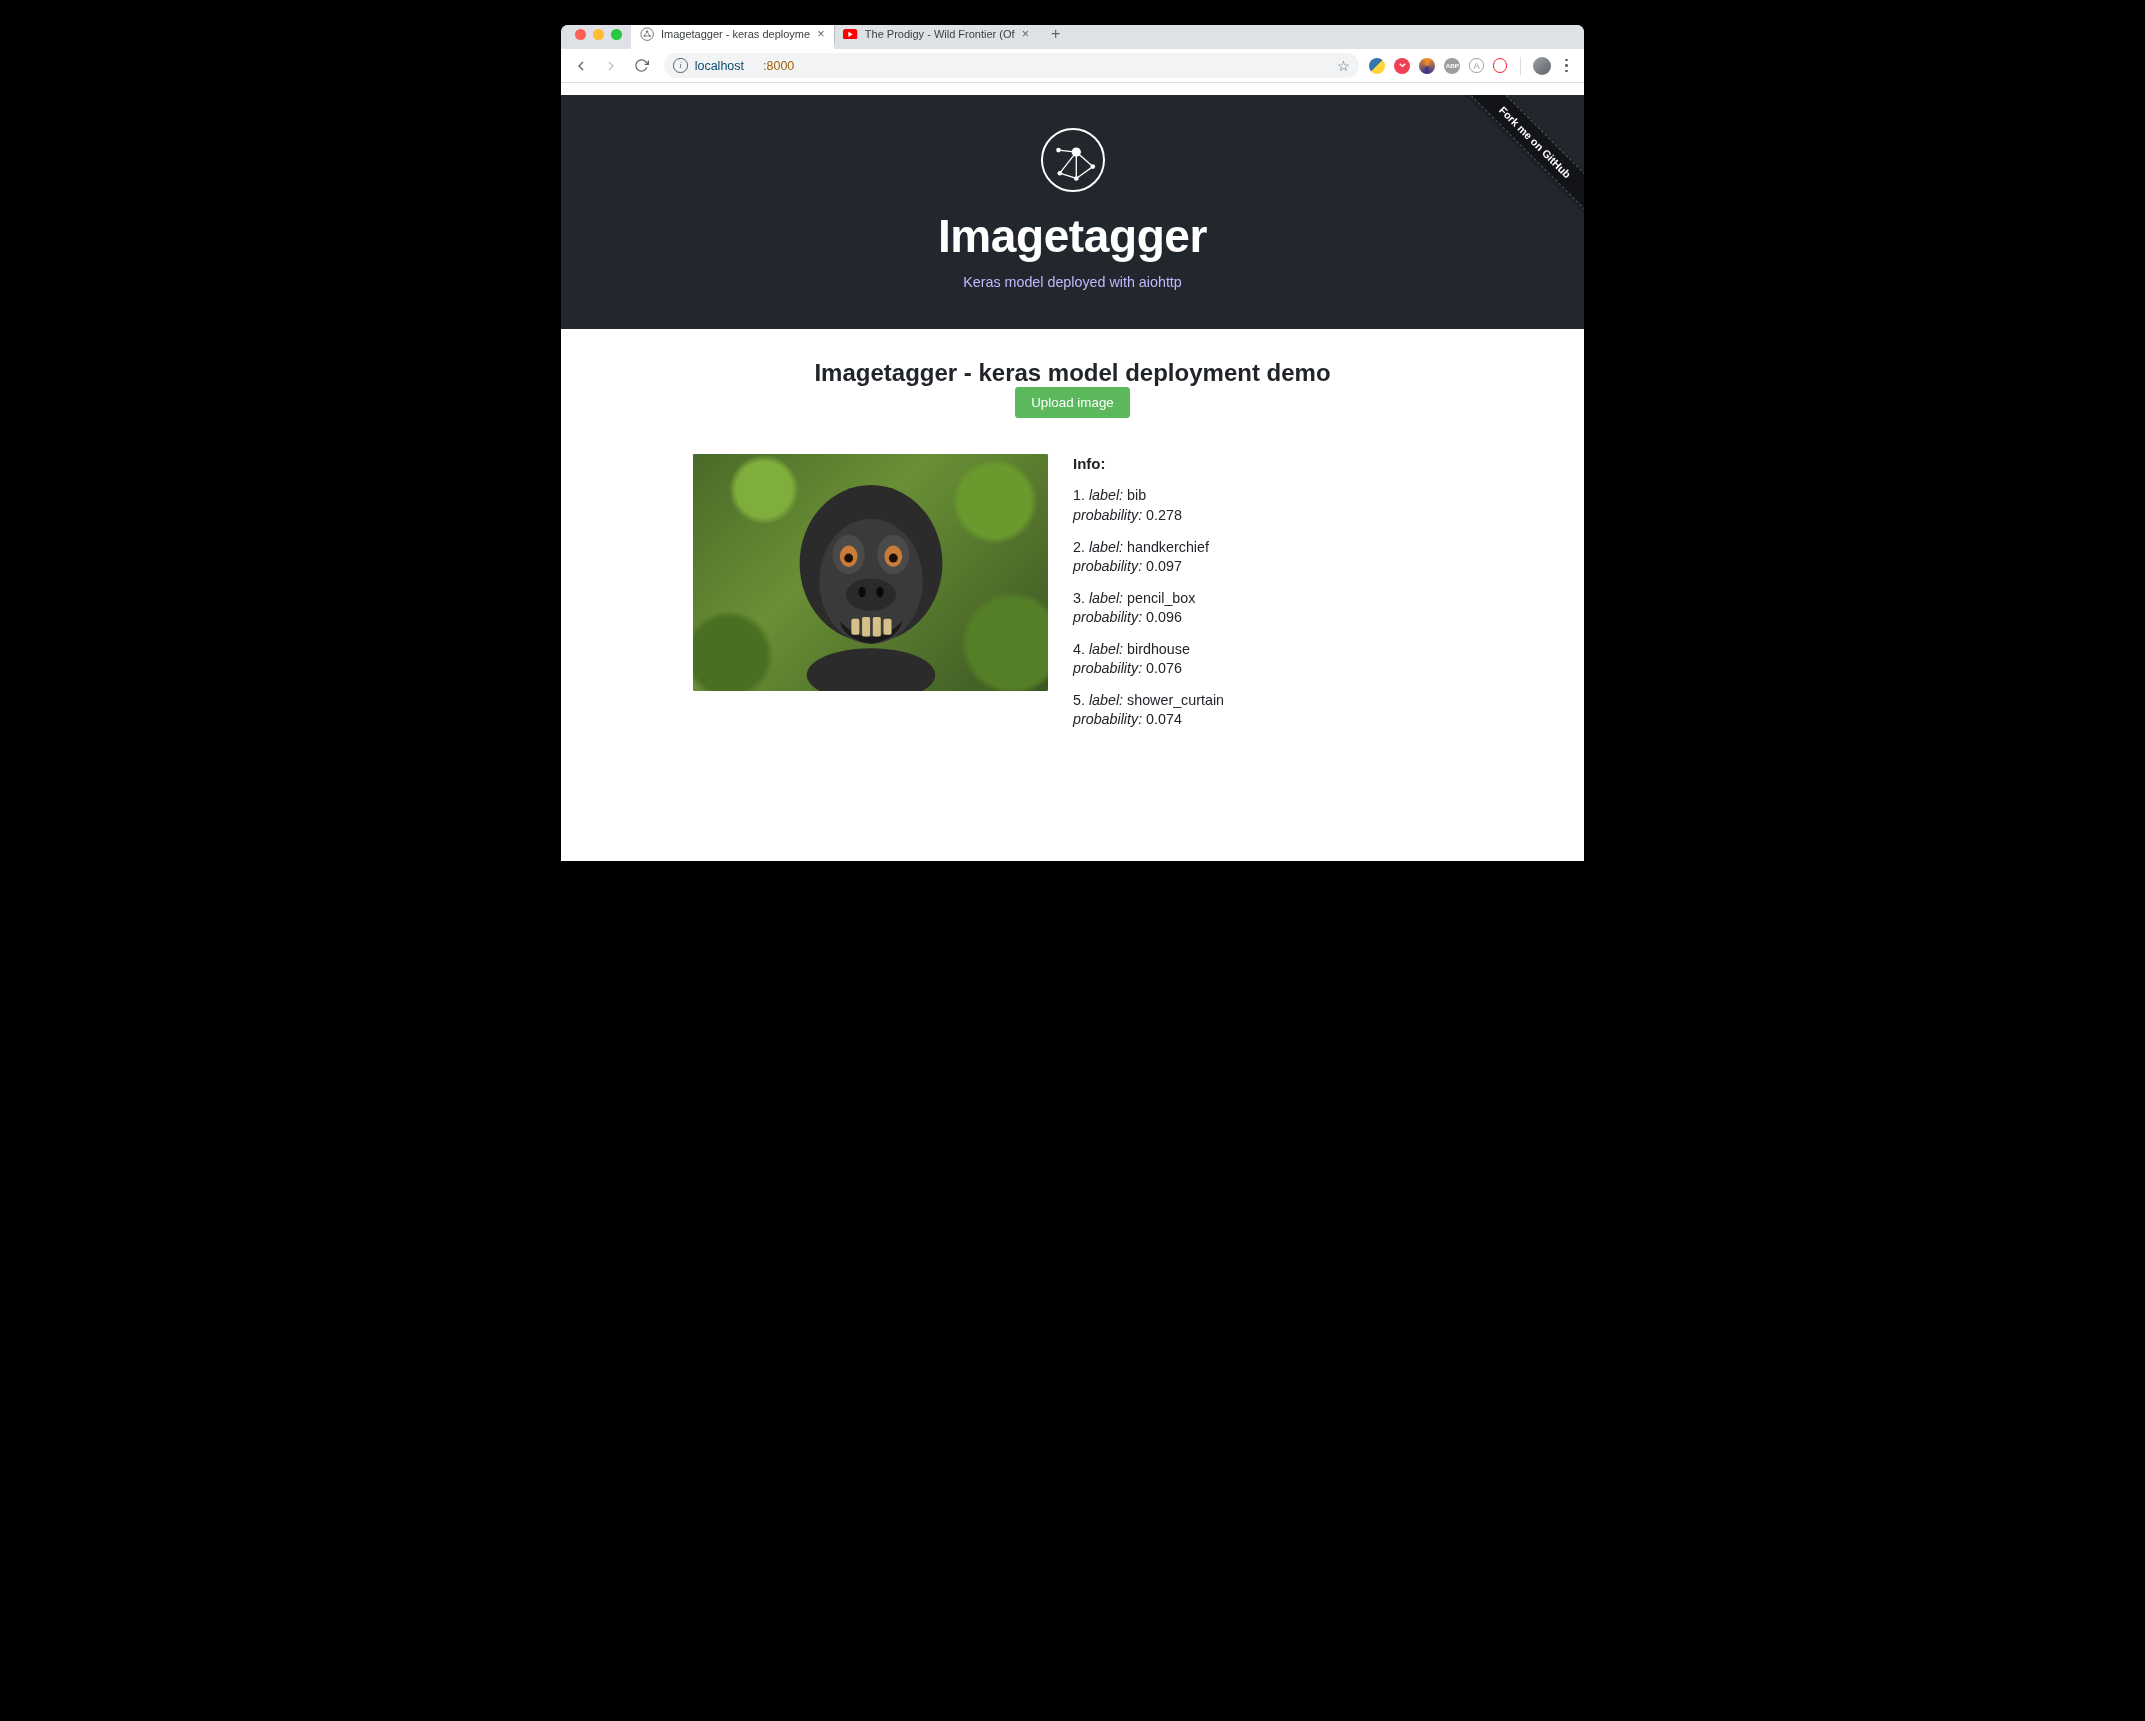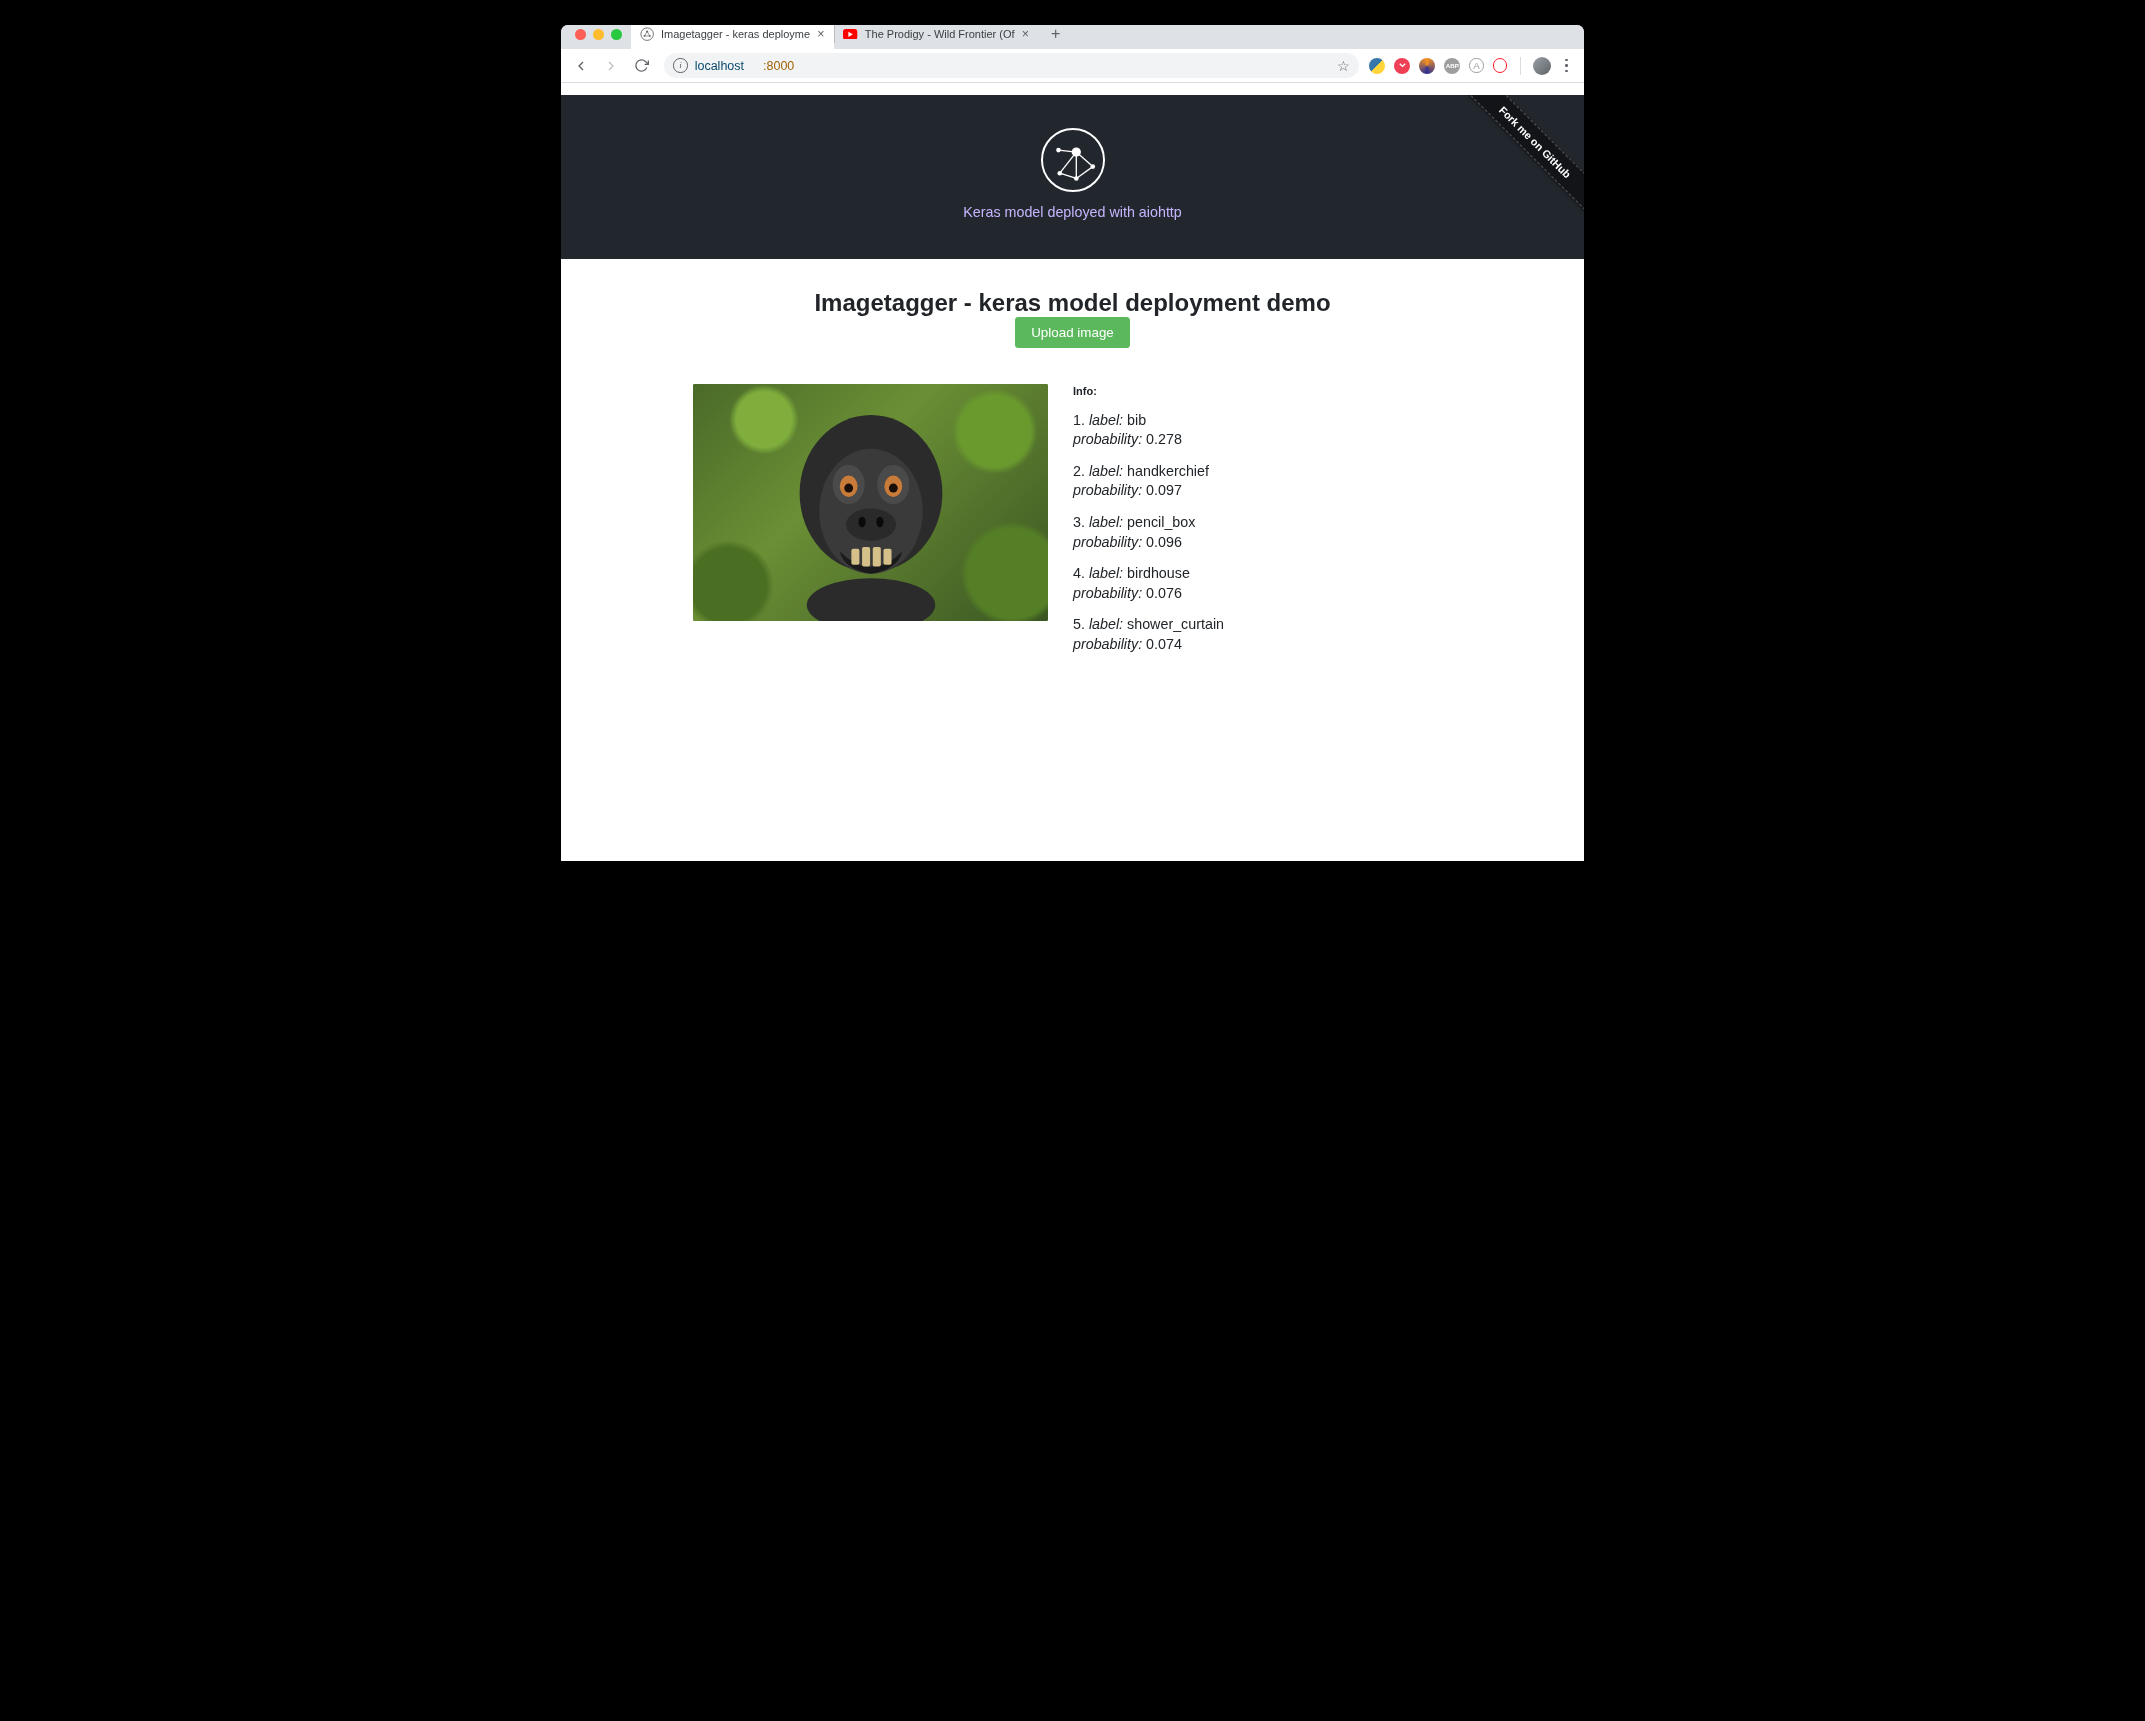--- a/index.html
+++ b/index.html
@@ -54,21 +54,21 @@
   .result-row { display:flex; gap:25px; justify-content:flex-start; padding:36px 0 0 132px; text-align:left;}
   .photo { width:355px; height:237px; background:#3a5a2a; border-radius:1.8px; position:relative; overflow:hidden; flex-shrink:0;}
   .photo::before{content:"";position:absolute;inset:0;background:
     radial-gradient(circle at 20% 15%, #7fae3c 0 8%, transparent 10%),
     radial-gradient(circle at 85% 20%, #6a9a2e 0 10%, transparent 12%),
     radial-gradient(circle at 90% 80%, #557f26 0 12%, transparent 14%),
     radial-gradient(circle at 10% 85%, #4a6f22 0 10%, transparent 12%),
     linear-gradient(135deg,#4a6a28 0%, #6a8f35 40%, #3a5522 100%);}
   .monkey { position:absolute; left:50%; top:50%; transform:translate(-50%,-46%);}
   .info-col { font-size:14.3px; color:#212529; line-height:1.35; }
-  .info-col h3 { font-size:11px; font-weight:700; margin-bottom:12.5px;}
+  .info-col h3 { font-size:15px; font-weight:700; margin-bottom:12.5px;}
   .pred { margin-bottom:12.5px; }
   .pred .lbl { font-style:italic; }
 </style>
 </head>
 <body>
 
 <div class="viewport">
   <div class="browser-window">
 
     <div class="tab-strip">
@@ -166,20 +166,21 @@
           <circle cx="30" cy="70" r="3.5" fill="#fff"></circle>
           <circle cx="55" cy="78" r="3.5" fill="#fff"></circle>
           <circle cx="80" cy="60" r="3.5" fill="#fff"></circle>
           <line x1="55" y1="38" x2="28" y2="35" stroke="#fff" stroke-width="2"></line>
           <line x1="55" y1="38" x2="30" y2="70" stroke="#fff" stroke-width="2"></line>
           <line x1="55" y1="38" x2="55" y2="78" stroke="#fff" stroke-width="2"></line>
           <line x1="55" y1="38" x2="80" y2="60" stroke="#fff" stroke-width="2"></line>
           <line x1="30" y1="70" x2="55" y2="78" stroke="#fff" stroke-width="2"></line>
           <line x1="55" y1="78" x2="80" y2="60" stroke="#fff" stroke-width="2"></line>
         </svg>
+        <h1>Imagetagger</h1>
         <p>Keras model deployed with aiohttp</p>
 
         <div class="fork-ribbon">
           <div class="fork-ribbon-band">Fork me on GitHub</div>
         </div>
       </div>
 
       <div class="main">
         <h2>Imagetagger - keras model deployment demo</h2>
         <button class="upload-btn">Upload image</button>

